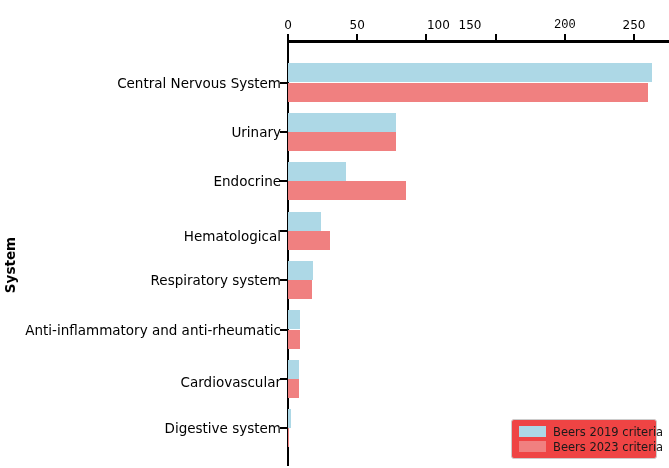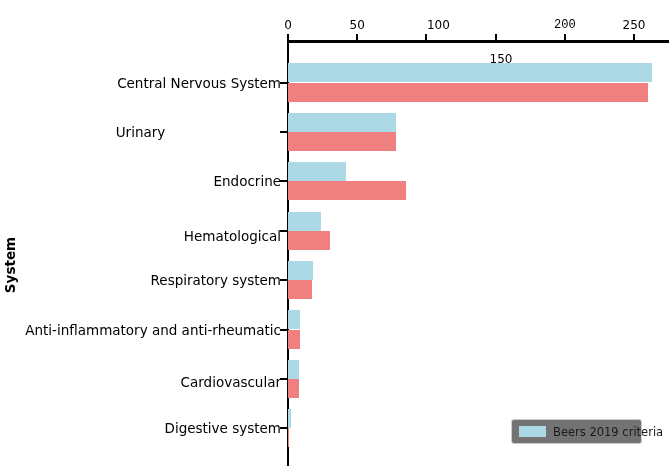--- a/index.html
+++ b/index.html
@@ -80,23 +80,23 @@
     color: #000;
   }
   .bar {
     position: absolute;
     height: 19.2px;
   }
   .legend {
     position: absolute;
     left: 511px;
     top: 419px;
-    width: 131px;
+    width: 146px;
     box-sizing: border-box;
-    background: #737373;
+    background: #ef4444;
     border: 1px solid #cccccc;
     border-radius: 3px;
     padding: 4px 7px;
   }
   .legend-row {
     display: flex;
     align-items: center;
     height: 15px;
   }
   .legend-swatch {
@@ -117,35 +117,35 @@
 <div class="figure">
   <div class="y-axis-label">System</div>
   <div id="xticks">
       <div class="xtick-mark" style="left: 287px;"></div>
       <div class="xtick-label" style="left: 288px;">0</div>
       <div class="xtick-mark" style="left: 356.2px;"></div>
       <div class="xtick-label" style="left: 357.2px;">50</div>
       <div class="xtick-mark" style="left: 425.4px;"></div>
       <div class="xtick-label" style="left: 426.4px; margin-left: 12px;">100</div>
       <div class="xtick-mark" style="left: 494.6px;"></div>
-      <div class="xtick-label" style="left: 501px; margin-top: 34px;">150</div>
+      <div class="xtick-label" style="left: 470px;">150</div>
       <div class="xtick-mark" style="left: 563.8px;"></div>
       <div class="xtick-label" style="left: 564.8px; font-family: Liberation Mono, monospace;">200</div>
       <div class="xtick-mark" style="left: 633px;"></div>
       <div class="xtick-label" style="left: 634px;">250</div>
     </div>
   <div class="spine-top"></div>
   <div class="spine-left"></div>
   <div id="plot">
       <div class="ytick-mark" style="top: 81.5px;"></div>
       <div class="cat-label" style="top: 82.5px;">Central Nervous System</div>
       <div class="bar" title="Central Nervous System: 263" style="left: 288px; top: 63.3px; width: 363.992px; background: rgb(173, 216, 230);"></div>
       <div class="bar" title="Central Nervous System: 260" style="left: 288px; top: 82.5px; width: 359.84px; background: rgb(240, 128, 128);"></div>
       <div class="ytick-mark" style="top: 130.9px;"></div>
-      <div class="cat-label" style="top: 131.9px; text-align: center;">Urinary</div>
+      <div class="cat-label" style="top: 131.9px;">Urinary</div>
       <div class="bar" title="Urinary: 78" style="left: 288px; top: 112.7px; width: 107.952px; background: rgb(173, 216, 230);"></div>
       <div class="bar" title="Urinary: 78" style="left: 288px; top: 131.9px; width: 107.952px; background: rgb(240, 128, 128);"></div>
       <div class="ytick-mark" style="top: 180.3px;"></div>
       <div class="cat-label" style="top: 181.3px;">Endocrine</div>
       <div class="bar" title="Endocrine: 42" style="left: 288px; top: 162.1px; width: 58.128px; background: rgb(173, 216, 230);"></div>
       <div class="bar" title="Endocrine: 85" style="left: 288px; top: 181.3px; width: 117.64px; background: rgb(240, 128, 128);"></div>
       <div class="ytick-mark" style="top: 229.7px;"></div>
       <div class="cat-label" style="top: 236px;">Hematological</div>
       <div class="bar" title="Hematological: 24" style="left: 288px; top: 211.5px; width: 33.216px; background: rgb(173, 216, 230);"></div>
       <div class="bar" title="Hematological: 30" style="left: 288px; top: 230.7px; width: 41.52px; background: rgb(240, 128, 128);"></div>
@@ -165,15 +165,19 @@
       <div class="cat-label" style="top: 428.3px;">Digestive system</div>
       <div class="bar" title="Digestive system: 2" style="left: 288px; top: 409.1px; width: 2.768px; background: rgb(173, 216, 230);"></div>
       <div class="bar" title="Digestive system: 1" style="left: 288px; top: 428.3px; width: 1.384px; background: rgb(240, 128, 128);"></div>
     </div>
   <div class="legend">
     <div id="legend-rows">
         <div class="legend-row">
           <div class="legend-swatch" style="background: rgb(173, 216, 230);"></div>
           <div class="legend-label">Beers 2019 criteria</div>
         </div>
+        <div class="legend-row">
+          <div class="legend-swatch" style="background: rgb(240, 128, 128);"></div>
+          <div class="legend-label">Beers 2023 criteria</div>
+        </div>
       </div>
   </div>
 </div>
 
 </body></html>

